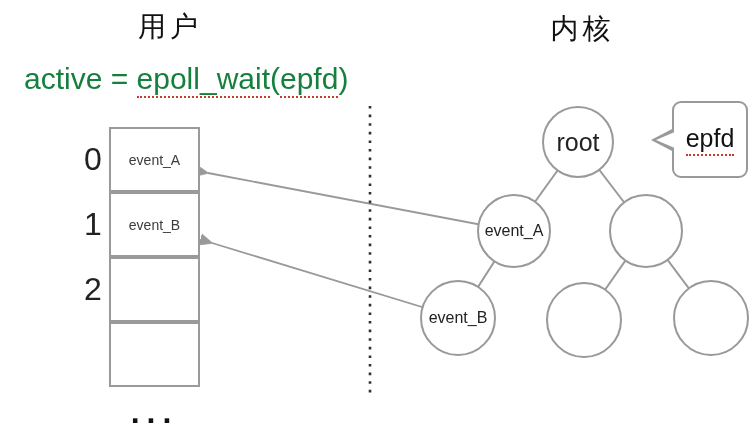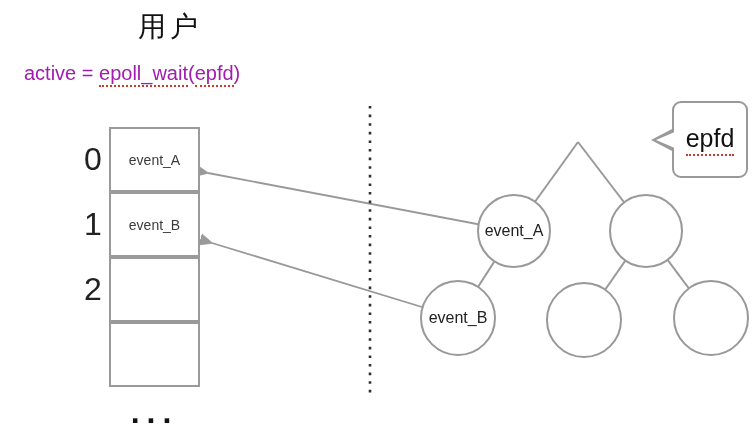--- a/index.html
+++ b/index.html
@@ -4,21 +4,21 @@
 <style>
   html,body{margin:0;padding:0;background:#fff;}
   #canvas{
     position:relative;width:752px;height:437px;background:#ffffff;overflow:hidden;
     font-family:"Liberation Sans","DejaVu Sans",sans-serif;color:#1a1a1a;
   }
   .abs{position:absolute;}
   
   .zone-title{font-size:28px;letter-spacing:4px;text-align:center;color:#111;}
   
-  .code-line{font-size:20px;color:#a21caf;white-space:nowrap;}
+  .code-line{font-size:30px;color:#15803d;white-space:nowrap;}
   .red-underline{border-bottom:2px dotted #c9392b;padding-bottom:1px;}
   
   .array-cell{
     position:absolute;left:109px;width:87px;height:61px;background:#fff;
     border:2px solid #9a9a9a;display:flex;align-items:center;justify-content:center;
     font-size:14px;color:#3c3c3c;
   }
   .array-index{
     position:absolute;width:30px;text-align:center;font-size:32px;color:#222;
   }
@@ -76,36 +76,38 @@
     <line x1="646" y1="231" x2="584" y2="320" stroke="#999" stroke-width="2"></line>
     <line x1="646" y1="231" x2="711" y2="318" stroke="#999" stroke-width="2"></line>
 
     <line x1="514" y1="231" x2="208" y2="173" stroke="#999" stroke-width="1.8" marker-end="url(#arrowhead)"></line>
     <line x1="458" y1="318" x2="212" y2="243" stroke="#999" stroke-width="1.8" marker-end="url(#arrowhead)"></line>
 
     <line x1="370" y1="106" x2="370" y2="394" stroke="#2f2f2f" stroke-width="2.6" stroke-dasharray="2.6 6"></line>
   </svg>
 
   <div class="abs zone-title above" style="left:100px;top:8px;width:140px;">用户</div>
+  <div class="abs zone-title above" style="left:510px;top:10px;width:145px;">内核</div>
 
   <div class="abs code-line above" style="left:24px;top:62px;">
     <span>active = </span><span class="red-underline">epoll_wait</span><span>(</span><span class="red-underline">epfd</span><span>)</span>
   </div>
 
   <div class="abs array-index above" style="left:78px;top:141px;">0</div>
   <div class="abs array-index above" style="left:78px;top:206px;">1</div>
   <div class="abs array-index above" style="left:78px;top:271px;">2</div>
 
   <div class="array-cell above" style="top:127px;">event_A</div>
   <div class="array-cell above" style="top:192px;">event_B</div>
   <div class="array-cell above" style="top:257px;"></div>
   <div class="array-cell above" style="top:322px;"></div>
 
   <div class="array-ellipsis above">...</div>
 
+  <div class="node node-root above">root</div>
   <div class="node node-a above">event_A</div>
   <div class="node node-ru above"></div>
   <div class="node node-b above">event_B</div>
   <div class="node node-m above"></div>
   <div class="node node-r above"></div>
 
   <div class="bubble above">
     <span class="red-underline">epfd</span>
   </div>
 

